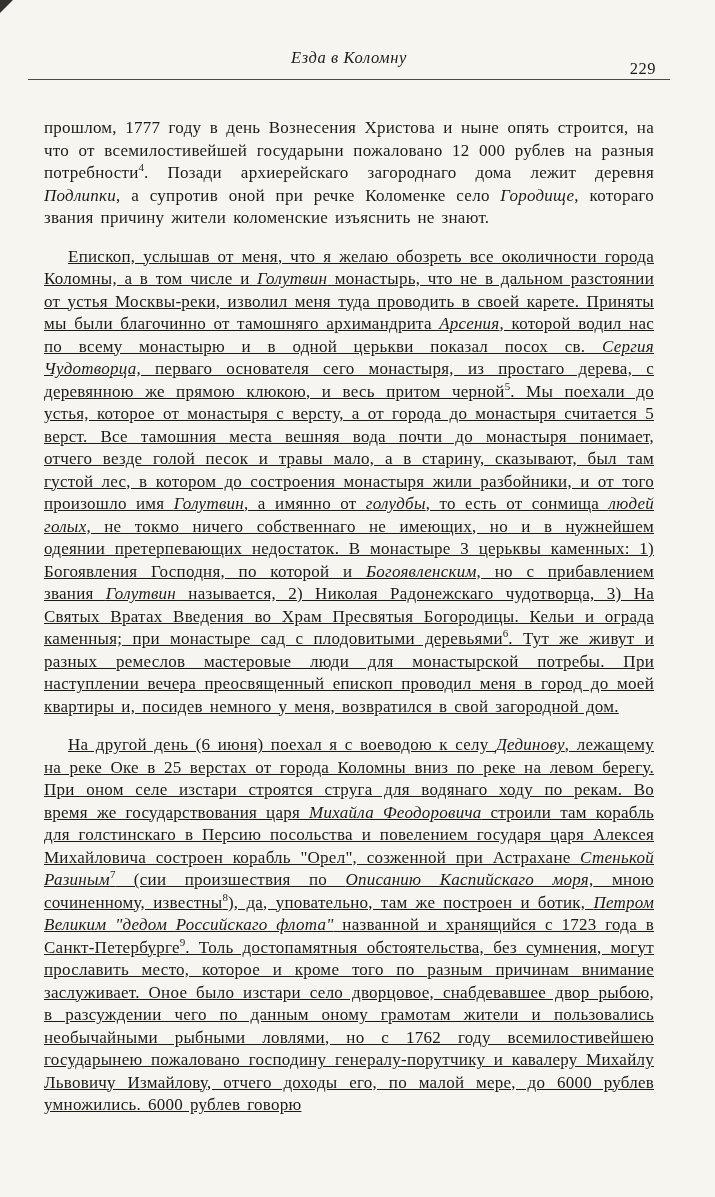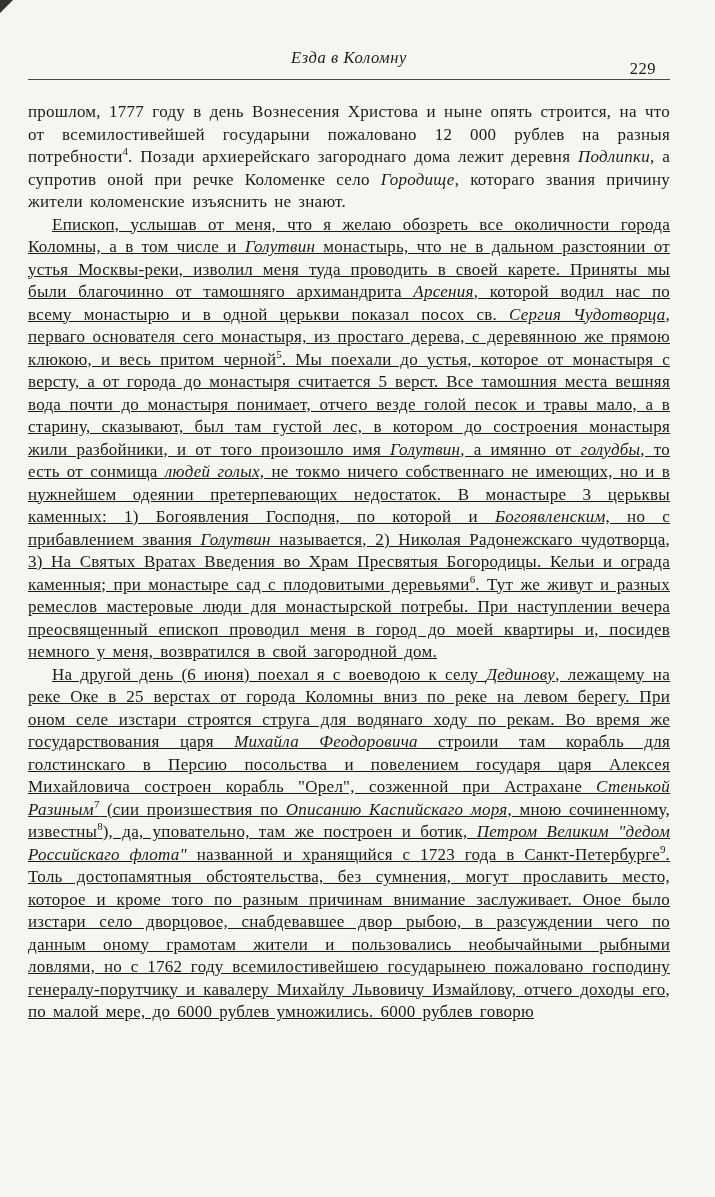--- a/index.html
+++ b/index.html
@@ -55,21 +55,21 @@
   }
   .page-body {
     padding-top: 21px;
     font-size: 17px;
     line-height: 22.5px;
     text-align: justify;
     letter-spacing: 0.25px;
     word-spacing: 2.5px;
   }
   .page-body p {
-    margin: 0;
+    margin: 16px;
   }
   .page-body p.indent {
     text-indent: 24px;
     text-decoration: underline;
   }
   .page-body sup {
     font-size: 11px;
     line-height: 0;
     vertical-align: super;
     letter-spacing: 0;

